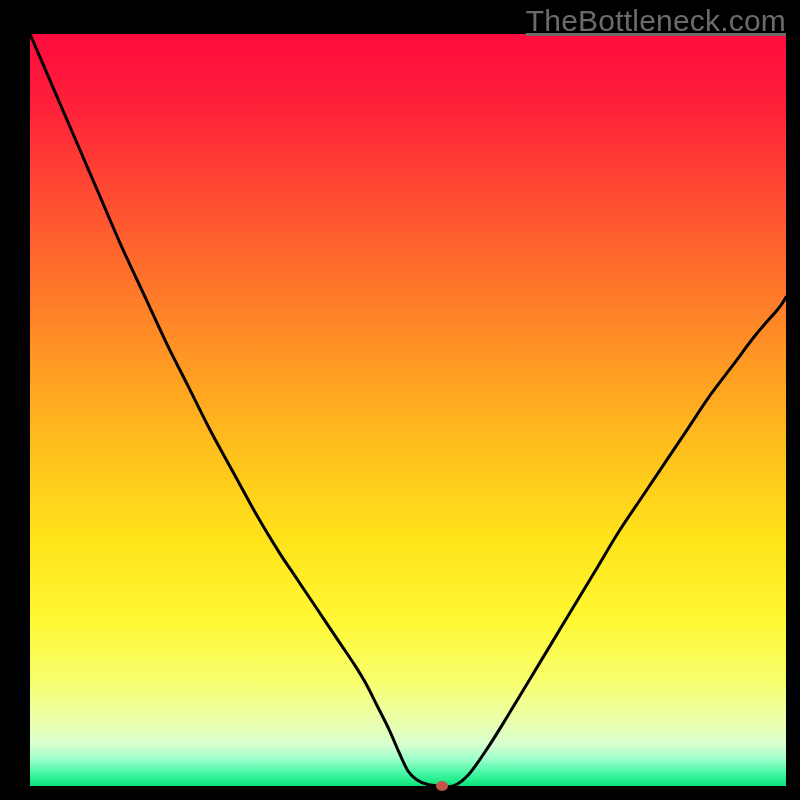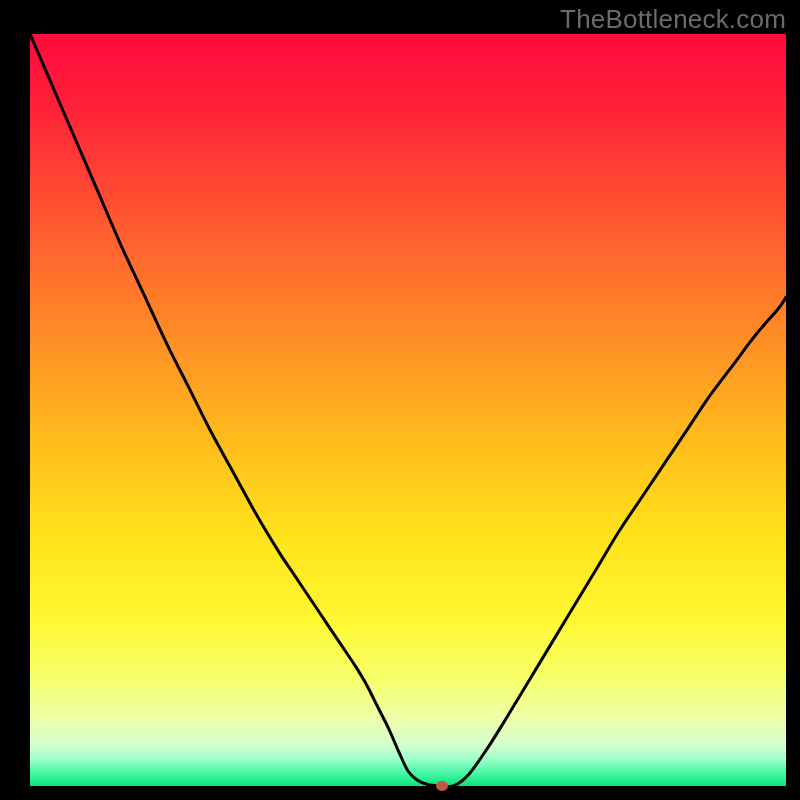--- a/index.html
+++ b/index.html
@@ -16,24 +16,25 @@
     height: 800px;
   }
   svg {
     display: block;
   }
   .watermark {
     position: absolute;
     top: 4px;
     right: 14px;
     font-family: Arial, Helvetica, sans-serif;
-    font-size: 26px;
+    font-size: 30px;
     color: #6b6b6b;
     font-weight: 500;
     letter-spacing: 0.2px;
+    text-decoration: underline;
   }
 </style>
 </head>
 <body>
 
 <div class="chart-container">
   <svg id="chart-svg" width="800" height="800" viewBox="0 0 800 800">
     <defs>
       <linearGradient id="bg-grad" x1="0" y1="0" x2="0" y2="1">
           <stop offset="0.00%" stop-color="#ff0b3d"></stop>

